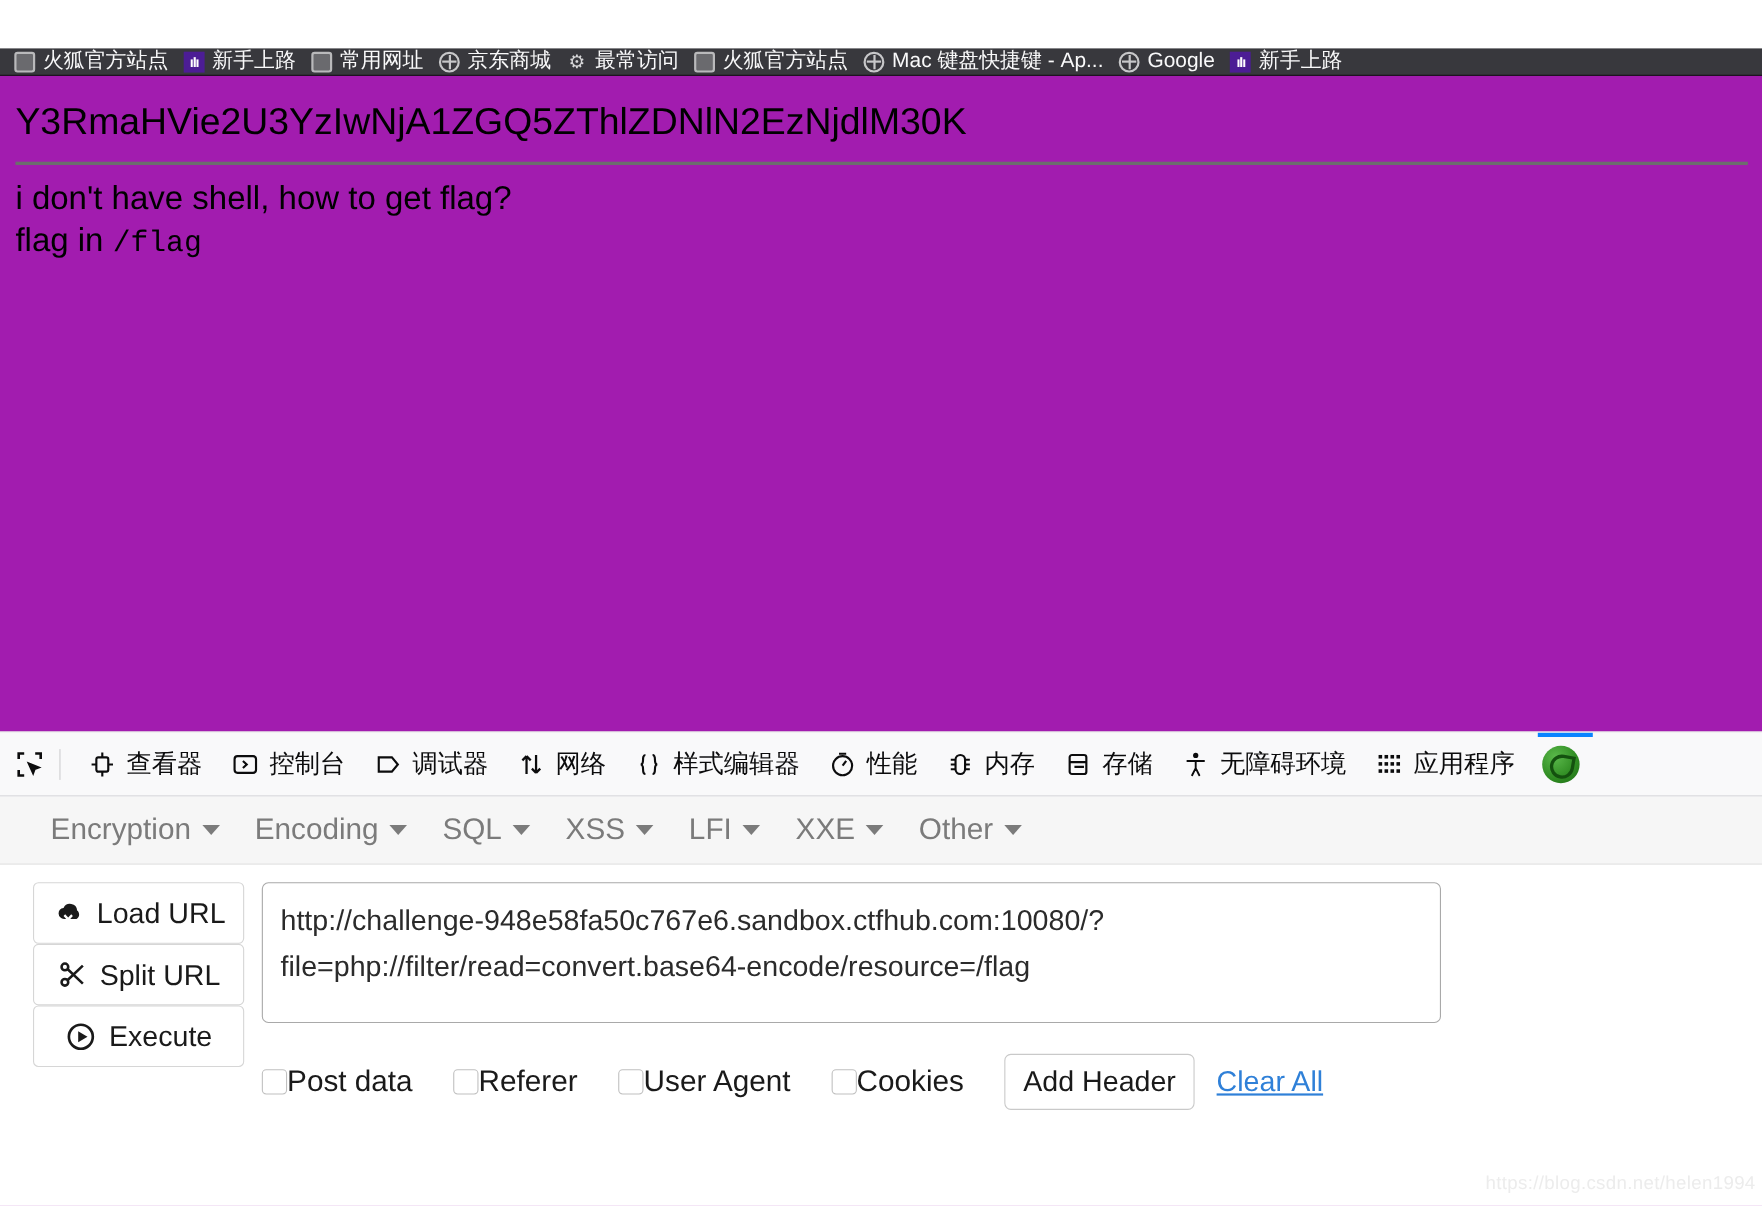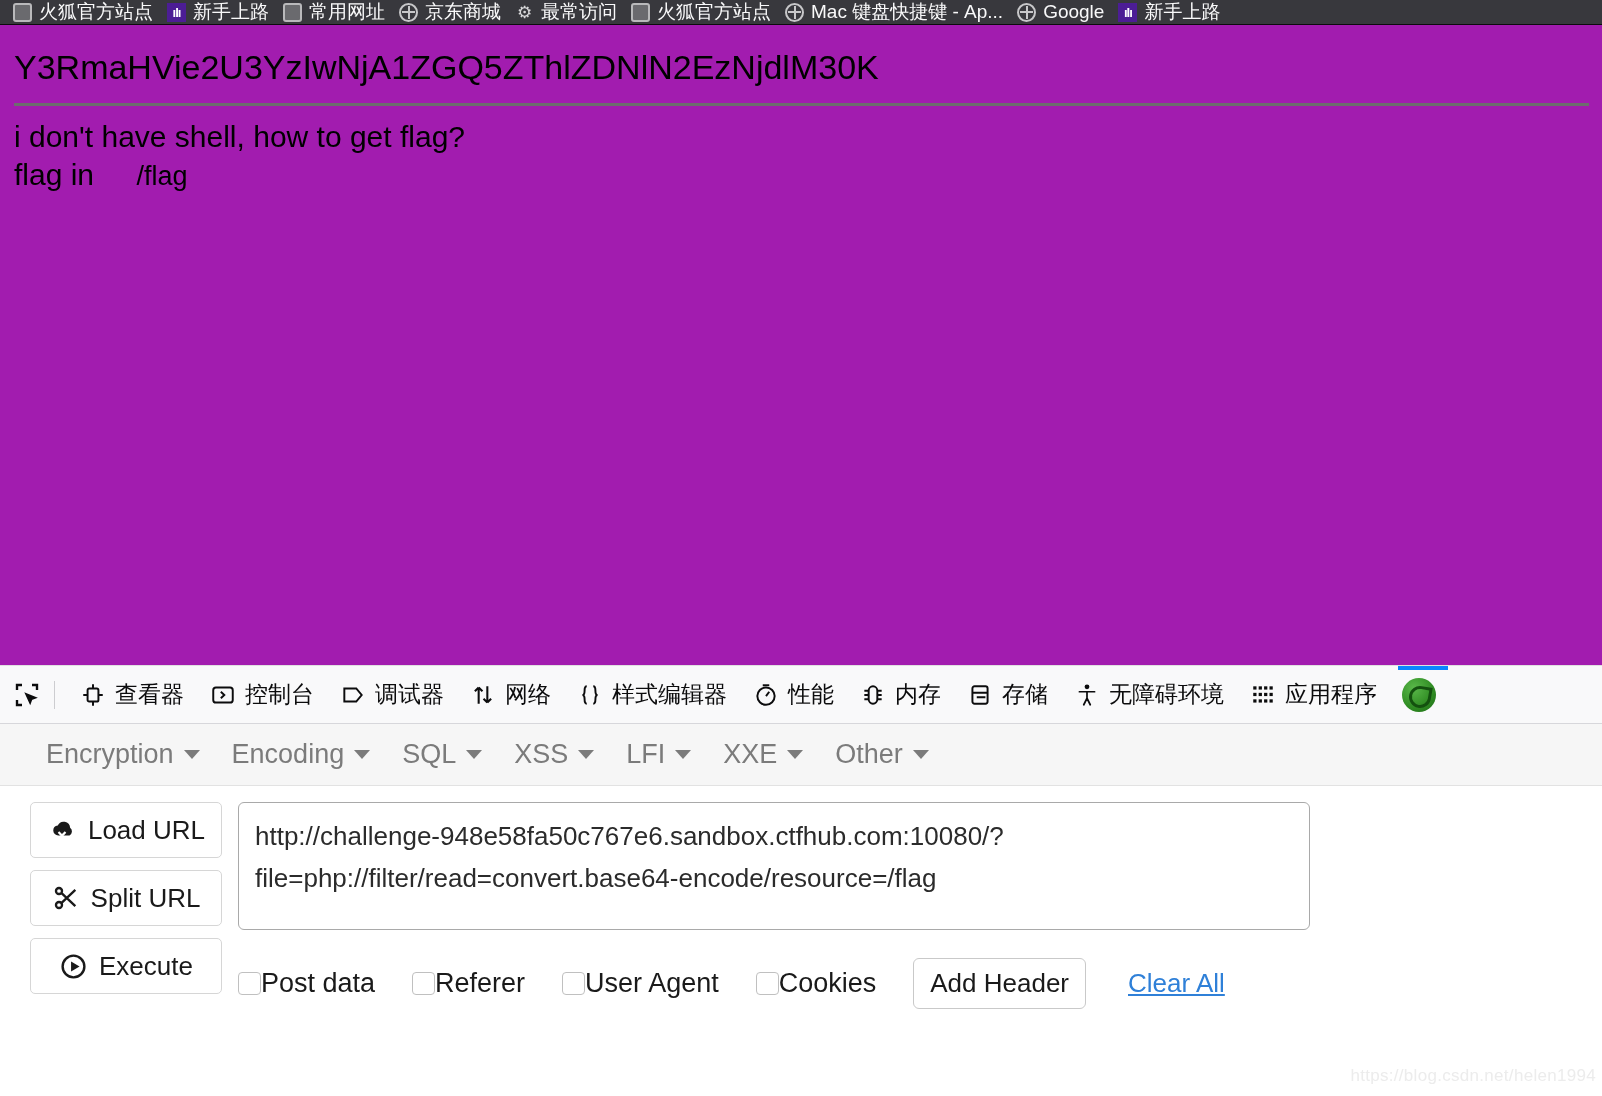--- a/index.html
+++ b/index.html
@@ -19,20 +19,21 @@
   .bookmark-bar {
     height: 25px;
     background: #38383d;
     display: flex;
     align-items: center;
     padding: 0 6px;
     box-sizing: border-box;
     overflow: hidden;
     white-space: nowrap;
     border-bottom: 1px solid #0c0c0d;
+    margin-top: 44px;
   }
   .bm-item {
     display: flex;
     align-items: center;
     gap: 7px;
     padding: 2px 7px;
     color: #f9f9fa;
     font-size: 19px;
     line-height: 22px;
     flex: 0 0 auto;
@@ -114,23 +115,22 @@
     width: 1575px;
   }
   .line {
     font-size: 30px;
     line-height: 38px;
     color: #000;
     margin-top: 12px;
   }
   .line.second { margin-top: 0; }
   .mono {
-    font-family: Liberation Sans, sans-serif;
+    font-family: Liberation Mono, monospace;
     font-size: 27px;
-    margin-left: 34px;
   }
 
   
   .devtools {
     position: absolute;
     left: 0;
     right: 0;
     top: 665px;
     bottom: 0;
     background: #ffffff;
@@ -239,21 +239,20 @@
   }
 
   .hb-body {
     display: flex;
     padding: 16px 0 0 30px;
     box-sizing: border-box;
   }
   .hb-left {
     display: flex;
     flex-direction: column;
-    gap: 12px;
     width: 192px;
     flex: 0 0 auto;
   }
   .hb-btn {
     height: 56px;
     border: 1px solid #d6d6d6;
     border-radius: 5px;
     background: #ffffff;
     display: flex;
     align-items: center;
@@ -305,21 +304,21 @@
     flex: 0 0 auto;
     box-sizing: border-box;
   }
   .hb-addheader {
     border: 1px solid #c9c9c9;
     border-radius: 6px;
     background: #fff;
     font-size: 26px;
     color: #1a1a1a;
     padding: 9px 16px;
-    margin-right: 42px;
+    margin-right: 20px;
   }
   .hb-clear {
     color: #2f80d8;
     font-size: 26px;
   }
 
   .watermark {
     position: absolute;
     right: 6px;
     bottom: 10px;

